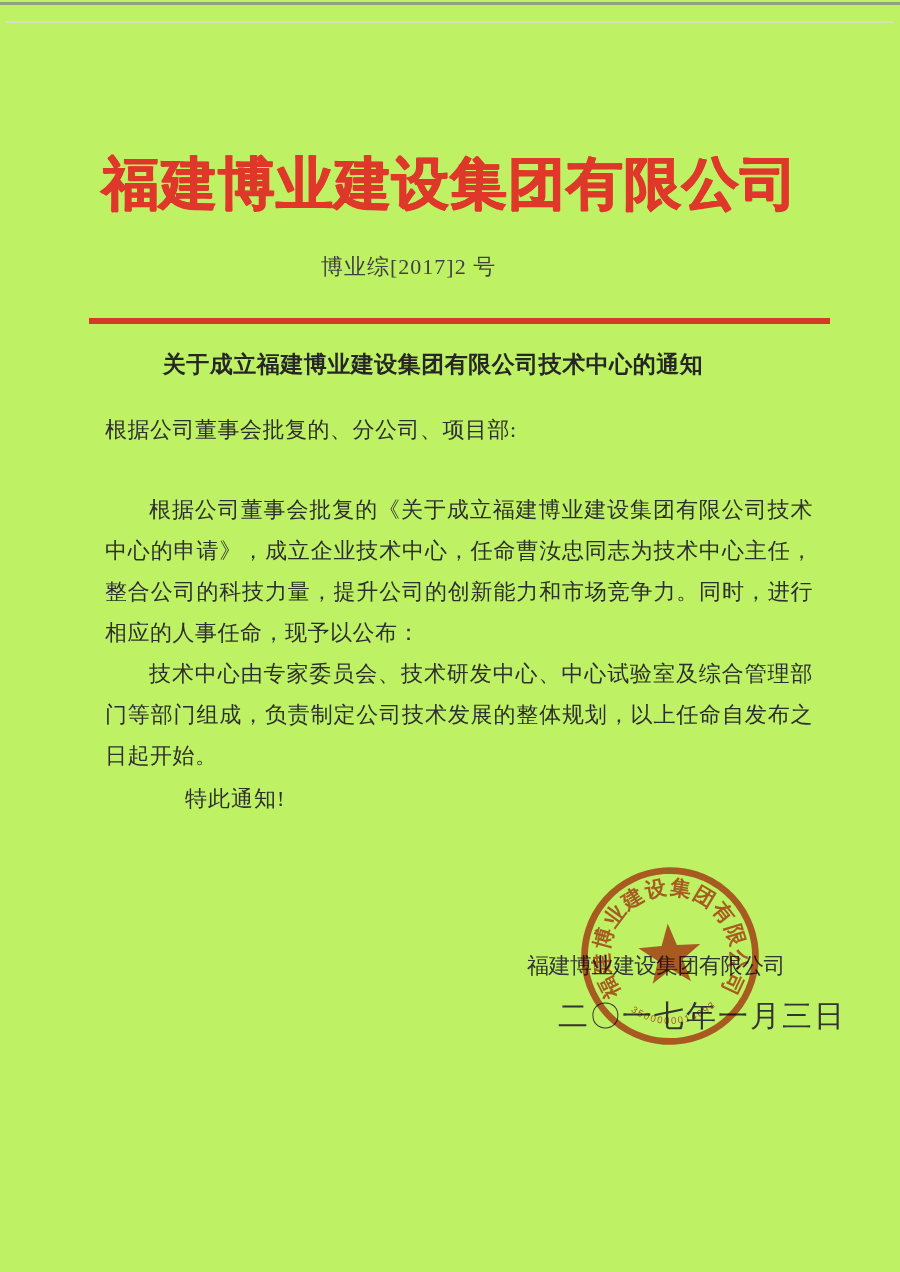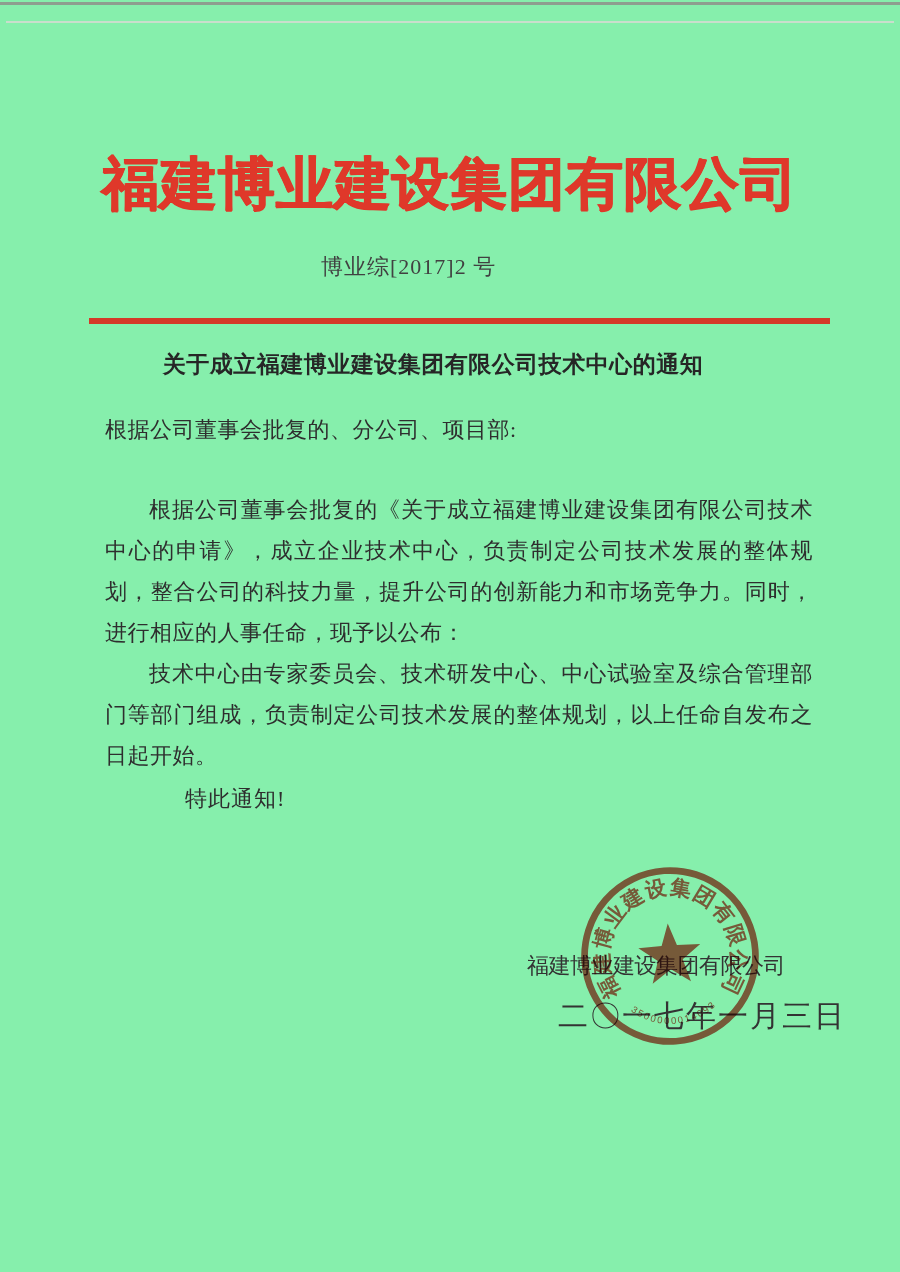--- a/index.html
+++ b/index.html
@@ -1,20 +1,20 @@
 <!DOCTYPE html>
 <html><head>
 <meta charset="utf-8">
 <style>
   html,body{margin:0;padding:0;background:#e9e9e9;}
   .page{
     position:relative;
     width:900px;height:1272px;
     margin:0 auto;
-    background:#86efac;
+    background:#bef264;
     overflow:hidden;
     font-family:"Liberation Serif", serif;
     color:#333;
   }
   
   .scan-line-1{position:absolute;top:2px;left:0;width:100%;height:3px;background:#8f8f8a;opacity:.85;}
   .scan-line-2{position:absolute;top:21px;left:6px;width:888px;height:2px;background:#d9d9d4;opacity:.8;}
 
   .letterhead-name{
     position:absolute;top:146px;left:0;width:900px;
@@ -101,21 +101,21 @@
 
   <div class="doc-number">博业综[2017]2 号</div>
 
   <div class="red-rule"></div>
 
   <div class="notice-title">关于成立福建博业建设集团有限公司技术中心的通知</div>
 
   <div class="salutation">根据公司董事会批复的、分公司、项目部:</div>
 
   <div class="body-text">
-    <p>根据公司董事会批复的《关于成立福建博业建设集团有限公司技术中心的申请》，成立企业技术中心，负责制定公司技术发展的整体规划，整合公司的科技力量，提升公司的创新能力和市场竞争力。同时，进行相应的人事任命，现予以公布：</p>
+    <p>根据公司董事会批复的《关于成立福建博业建设集团有限公司技术中心的申请》，成立企业技术中心，任命曹汝忠同志为技术中心主任，整合公司的科技力量，提升公司的创新能力和市场竞争力。同时，进行相应的人事任命，现予以公布：</p>
     <p>技术中心由专家委员会、技术研发中心、中心试验室及综合管理部门等部门组成，负责制定公司技术发展的整体规划，以上任命自发布之日起开始。</p>
   </div>
 
   <div class="closing">特此通知!</div>
 
   <div class="sig-company">福建博业建设集团有限公司</div>
 
   <div class="sig-date">二〇一七年一月三日</div>
 
   <svg class="seal" viewBox="0 0 200 200">

